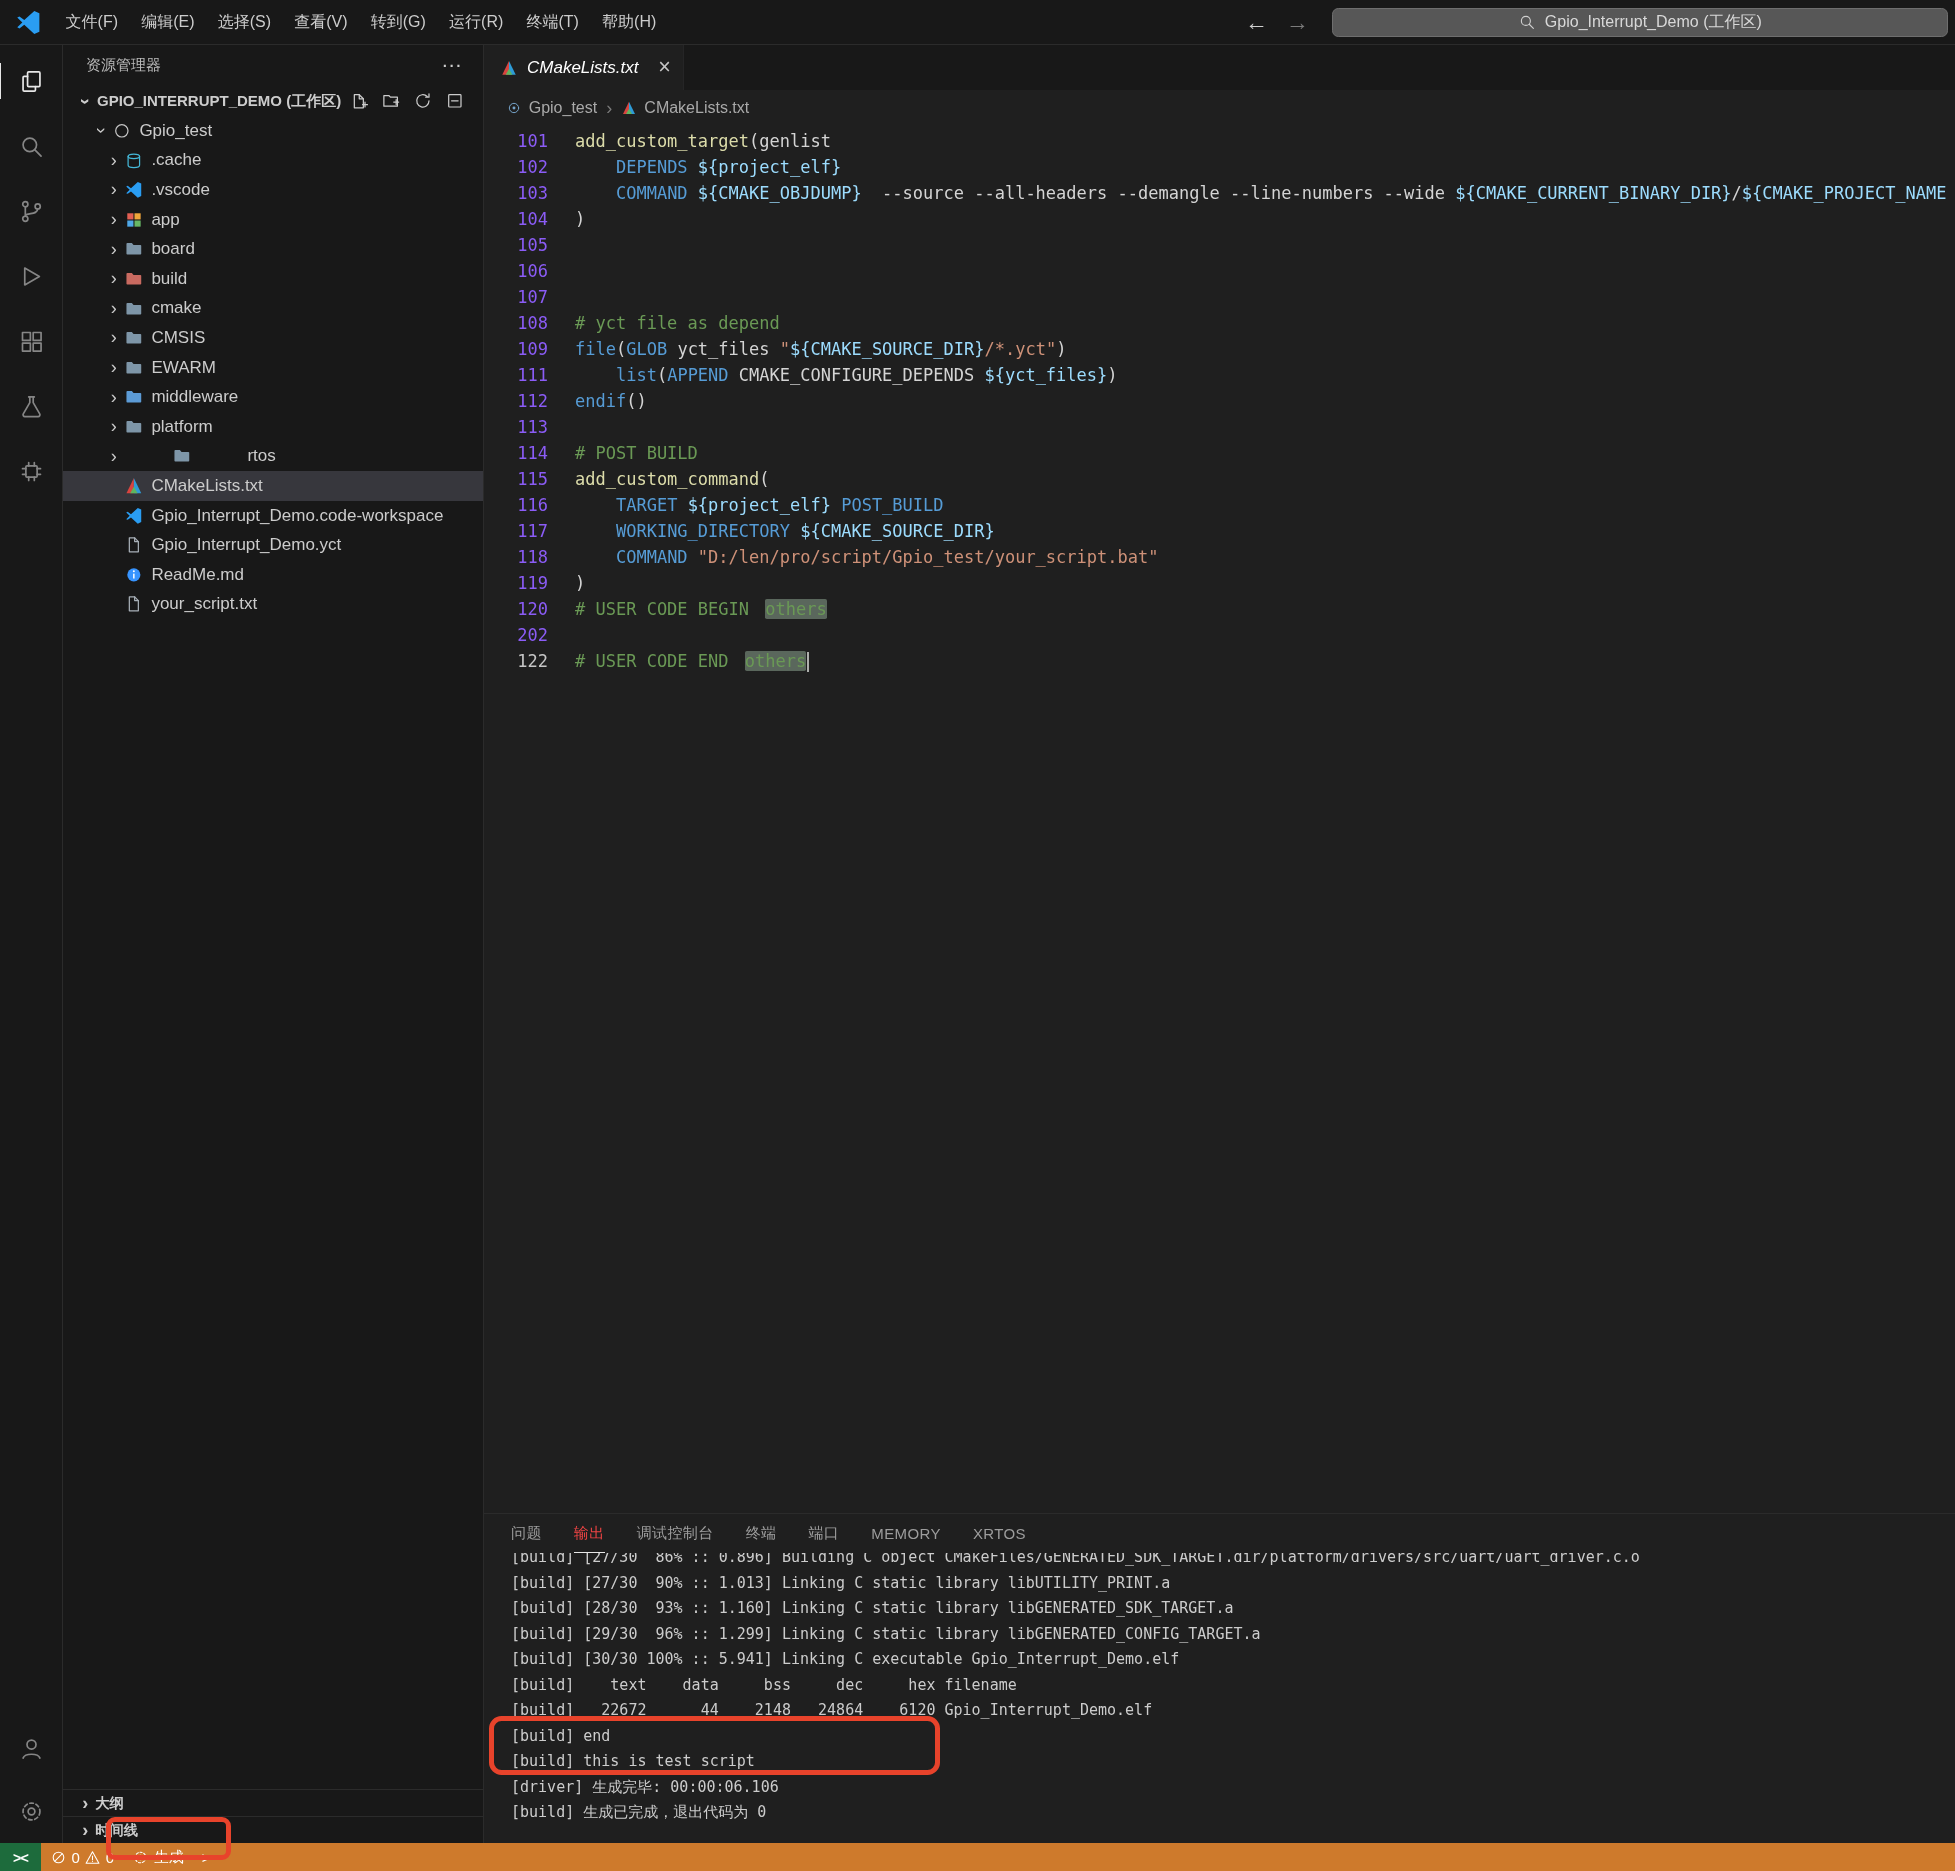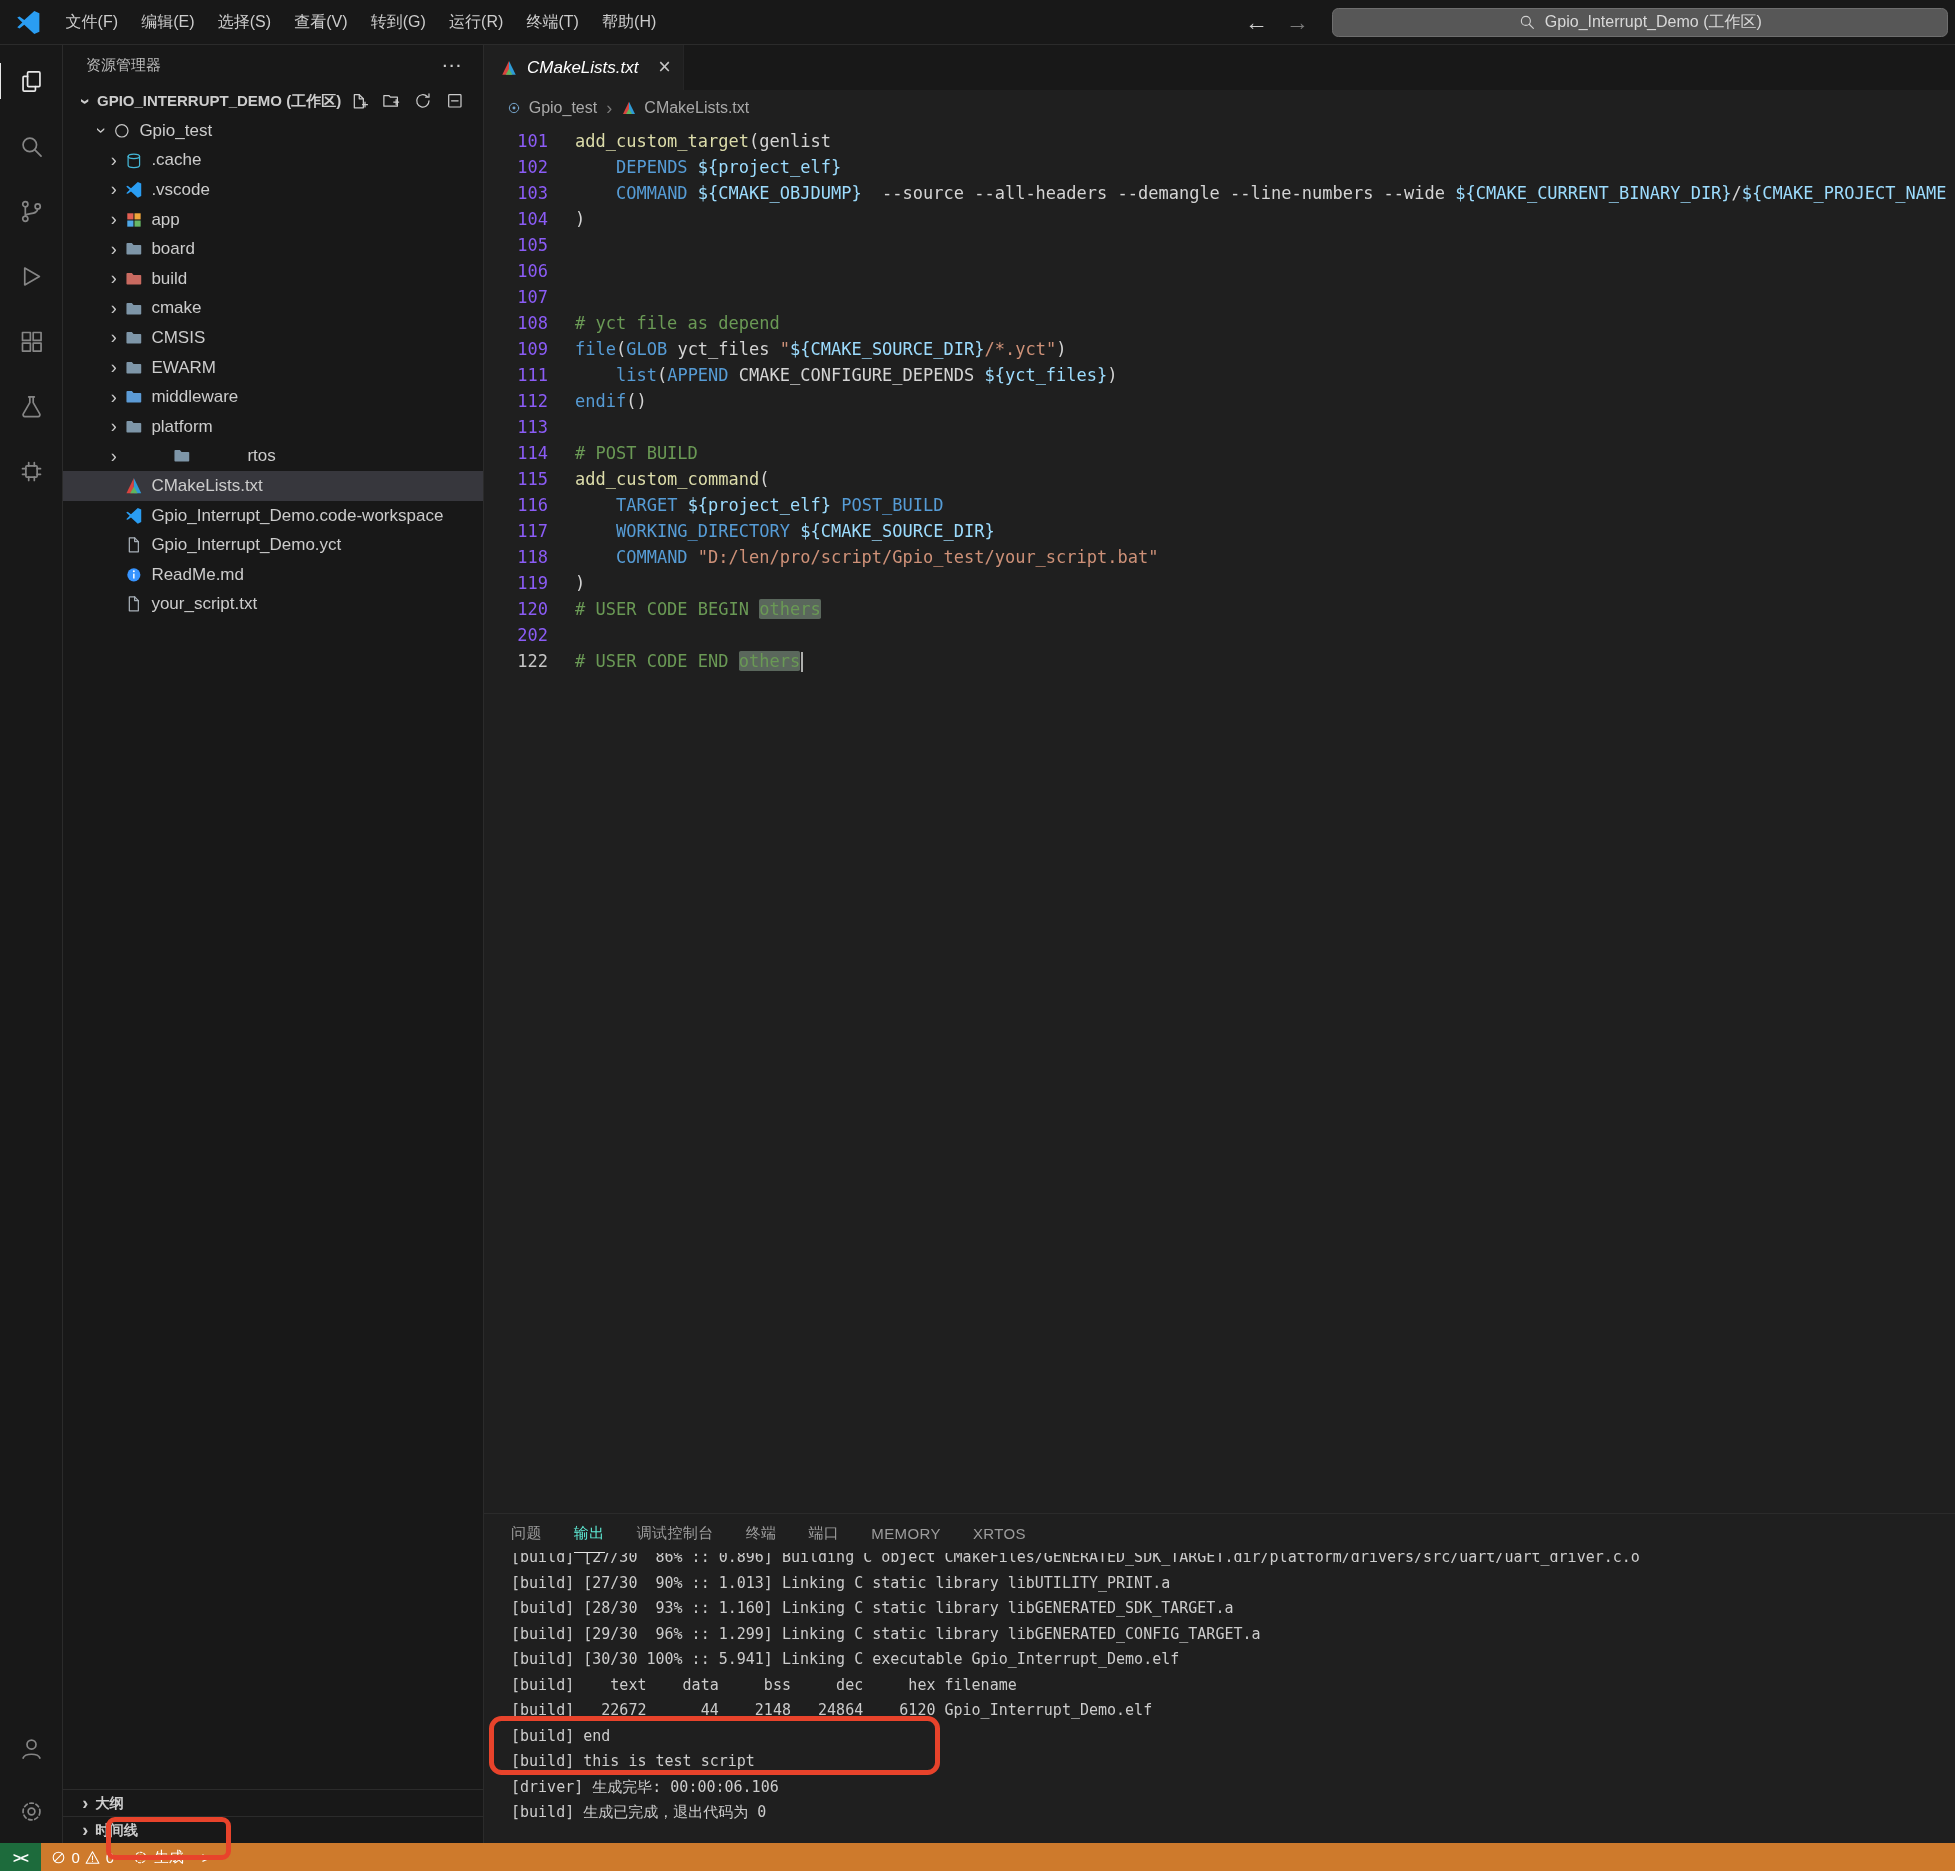--- a/index.html
+++ b/index.html
@@ -61,28 +61,28 @@
   .breadcrumbs { flex:0 0 36px; display:flex; align-items:center; padding-left:21.5px; gap:7.2px; font-size:16px; color:#a9a9a9; }
   .bc-icon { width:16px; height:16px; display:inline-flex; color:#75a3c9; }
   .bc-sep { color:#7a7a7a; font-size:18px; margin:0 1.8px; }
   .code { flex:1; min-height:0; overflow:hidden; font-family:"DejaVu Sans Mono",monospace; font-size:17px; padding-top:1.8px; }
   .code-line { display:flex; height:26px; line-height:26px; }
   .gutter { width:64px; flex:0 0 64px; text-align:right; padding-right:27px; color:#8b5cf6; box-sizing:content-box; }
   .gutter.cur { color:#c6c6c6; }
   .line-content { white-space:pre; color:#d4d4d4; overflow:hidden; }
   .tok-fn{color:#DCDCAA} .tok-kw{color:#569CD6} .tok-var{color:#9CDCFE}
   .tok-str{color:#CE9178} .tok-com{color:#6A9955} .tok-pln{color:#D4D4D4}
-  .tok-hl{ background:#5A675C; border-radius:1.8px; }
+  .tok-hl{ background:#5A675C; border-radius:1.8px;margin-left:6px; }
   .caret { display:inline-block; width:1.8px; height:20.6px; background:#AEAFAD; vertical-align:middle; margin-left:0.9px; }
 
   
   .panel { flex:0 0 330px; border-top:0.9px solid #2b2b2b; background:#1f1f1f; display:flex; flex-direction:column; overflow:hidden; }
   .panel-tabs { flex:0 0 39px; display:flex; align-items:stretch; padding-left:27px; gap:32px; font-size:15px; color:#9d9d9d; }
   .panel-tab { display:flex; align-items:center; border-bottom:1.8px solid transparent; letter-spacing:0.4px; white-space:nowrap; }
-  .panel-tab.active { color:#5eead4; border-bottom-color:#e7e7e7; }
+  .panel-tab.active { color:#ef4444; border-bottom-color:#e7e7e7; }
   .panel-output { flex:1; padding-left:27px; overflow:hidden; font-family:"DejaVu Sans Mono",monospace; font-size:15px; color:#cccccc; }
   .out-line { height:25.5px; line-height:25.5px; white-space:pre; }
   .out-line:first-child { margin-top:-8px; }
 
   
   .statusbar { flex:0 0 29px; background:#CE7A2C; display:flex; align-items:center; color:#ffffff; font-size:15px; }
   .sb-remote { height:100%; width:41px; background:#1D6B3C; display:flex; align-items:center; justify-content:center; font-weight:bold; font-size:14.3px; letter-spacing:-0.9px; }
   .sb-item { display:flex; align-items:center; gap:4.5px; padding:0 9px; height:100%; }
   .sb-ic { width:17px; height:17px; display:inline-flex; }
 

